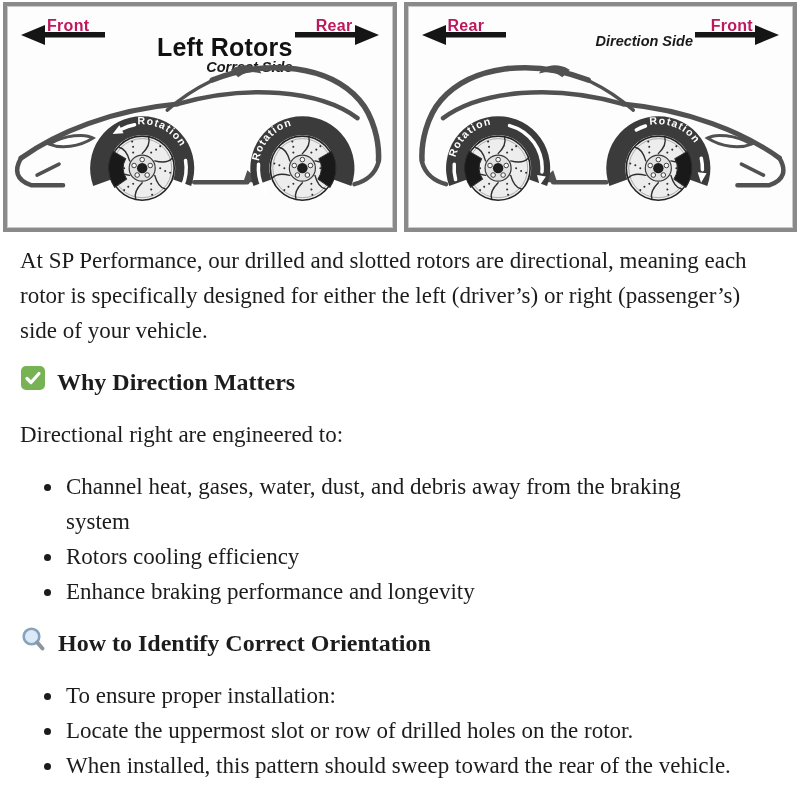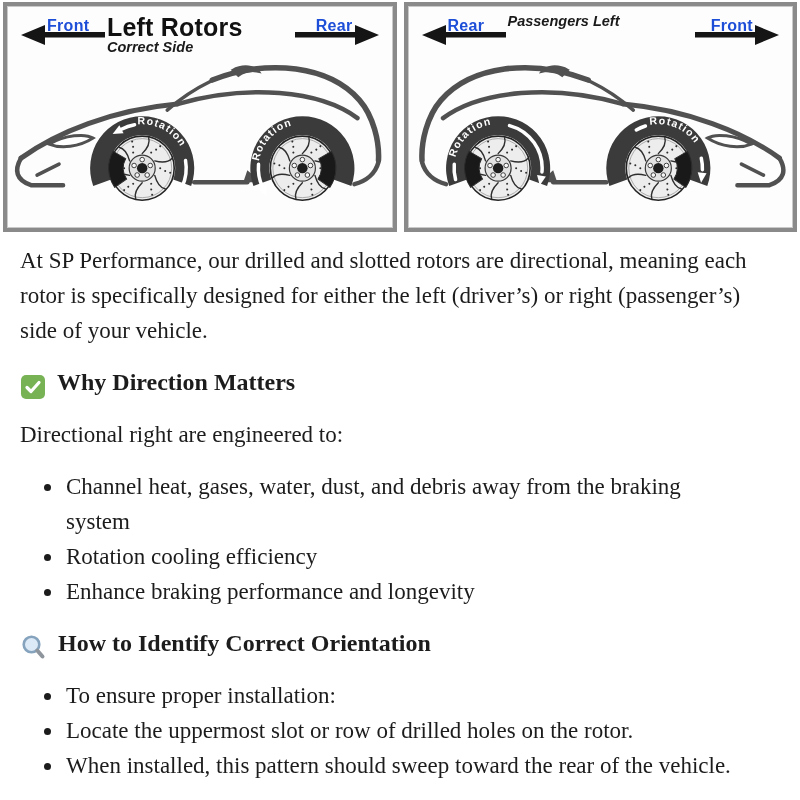--- a/index.html
+++ b/index.html
@@ -9,34 +9,34 @@
   }
   
   .figure{display:flex;gap:7px;padding:2px 3px;}
   .panel{
     flex:1 1 0;background:#fdfdfd;border:4px solid #8a8a8a;
     box-shadow:inset 0 0 0 1px #c9c9c9;
     font-family:"Liberation Sans","DejaVu Sans",sans-serif;
     position:relative;
   }
   .panel-head{display:flex;justify-content:space-between;align-items:flex-start;padding:8px 14px 0 14px;height:44px;}
-  .titlebox{flex:1;text-align:left;line-height:1.05;}
+  .titlebox{flex:1;text-align:right;line-height:1.05;margin-top:20px;}
   .panel-title{font-size:25px;font-weight:bold;color:#111;letter-spacing:.2px;}
   .panel-subtitle{font-size:14.5px;font-weight:bold;font-style:italic;color:#1a1a1a;}
   .dir{position:relative;margin-top:3px;width:86px;height:30px;}
   .dir-text{
-    position:absolute;top:0;font-size:16px;font-weight:bold;color:#1d4ed8;z-index:1;letter-spacing:.3px;
+    position:absolute;top:0;font-size:16px;font-weight:bold;color:#be185d;z-index:1;letter-spacing:.3px;
   }
   .dir-left .dir-text{left:26px;}
   .dir-right .dir-text{right:26px;}
   .dir svg{position:absolute;left:0;top:8px;}
   
   article{margin:9px 0 0 20px;max-width:727px;font-size:23px;line-height:35px;}
   article p{margin:0 0 17px 0;}
-  h2{font-size:24px;font-weight:bold;margin:0 0 17px 0;display:flex;align-items:flex-end;gap:11px;line-height:35px;}
+  h2{font-size:24px;font-weight:bold;margin:0 0 17px 0;display:flex;align-items:flex-start;gap:11px;line-height:35px;}
   h2.h2-plain{font-weight:bold;}
   h2 .emoji{display:inline-flex;flex:0 0 auto;}
   ul{margin:0 0 17px 0;padding:0 0 0 44px;list-style:disc;}
   li{line-height:35px;padding-left:2px;}
   
   .car-art{display:block;width:100%;height:auto;}
   .rot-text{font:700 10.5px "Liberation Sans","DejaVu Sans",sans-serif;fill:#ffffff;letter-spacing:1.2px;}
   .rot-arc{stroke:#ffffff;stroke-width:3.5;fill:none;stroke-linecap:round;}
   .rot-head{fill:#ffffff;}
 </style>
@@ -147,21 +147,21 @@
 
   <section class="panel">
     <header class="panel-head">
       <div class="dir dir-left">
         <span class="dir-text">Rear</span>
         <svg width="86" height="20" viewBox="0 0 86 20">
           <polygon points="0,10 24,0 24,7 84,7 84,12.5 24,12.5 24,20" fill="#151515"></polygon>
         </svg>
       </div>
       <div class="titlebox">
-        <div class="panel-subtitle">Passengers Left</div>
+        <div class="panel-subtitle">Direction Side</div>
       </div>
       <div class="dir dir-right">
         <span class="dir-text">Front</span>
         <svg width="86" height="20" viewBox="0 0 86 20">
           <polygon points="86,10 62,0 62,7 2,7 2,12.5 62,12.5 62,20" fill="#151515"></polygon>
         </svg>
       </div>
     </header>
     <svg class="car-art" viewBox="0 0 385 170">
       <use href="#carbody" transform="translate(385,0) scale(-1,1)"></use>
@@ -203,21 +203,21 @@
         <path d="M7,13.5 L11,17.5 L19,8.5" stroke="#ffffff" stroke-width="3.2" fill="none" stroke-linecap="round" stroke-linejoin="round"></path>
       </svg>
     </span>
     <span>Why Direction Matters</span>
   </h2>
 
   <p>Directional right are engineered to:</p>
 
   <ul>
     <li>Channel heat, gases, water, dust, and debris away from the braking system</li>
-    <li>Rotation cooling efficiency</li>
+    <li>Rotors cooling efficiency</li>
     <li>Enhance braking performance and longevity</li>
   </ul>
 
   <h2 class="h2-plain">
     <span class="emoji">
       <svg width="27" height="27" viewBox="0 0 27 27">
         <circle cx="11.5" cy="10.5" r="7.8" fill="#dce9f6" stroke="#85a3bd" stroke-width="2.6"></circle>
         <line x1="17.3" y1="16.5" x2="22.5" y2="22.5" stroke="#8e959c" stroke-width="4" stroke-linecap="round"></line>
       </svg>
     </span>

